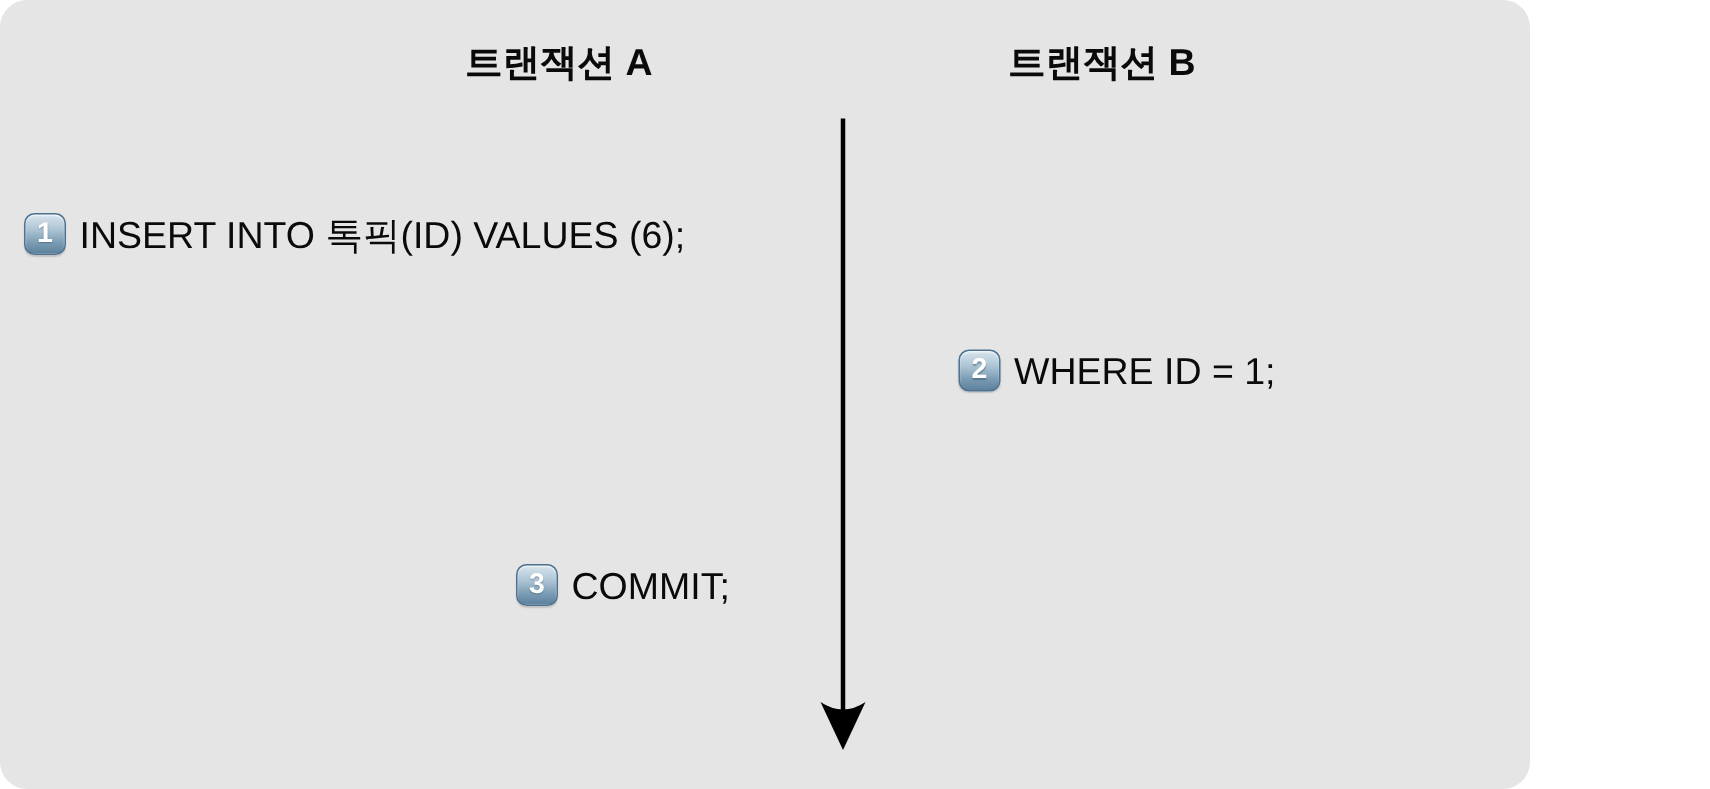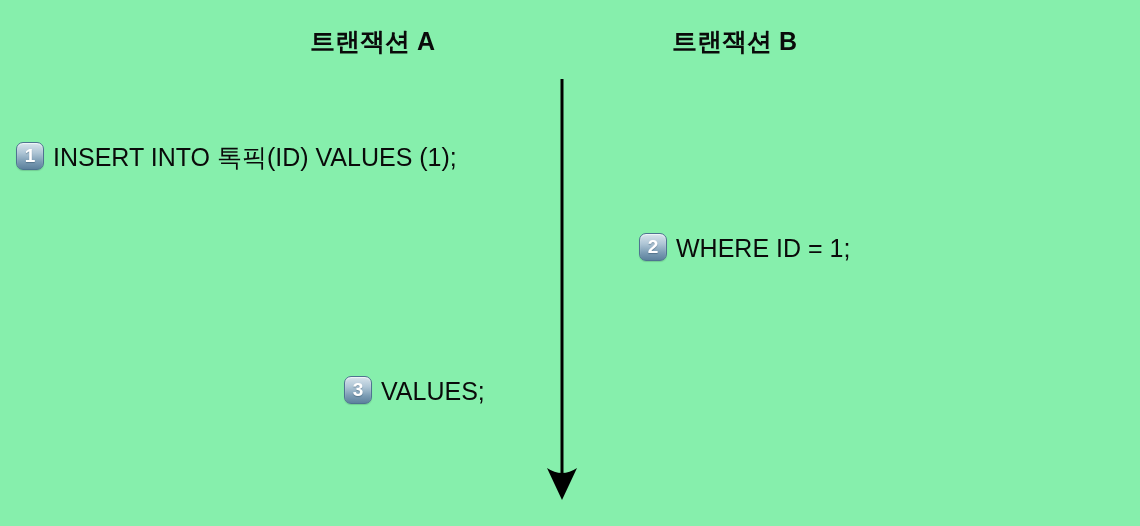--- a/index.html
+++ b/index.html
@@ -1,24 +1,25 @@
 <!DOCTYPE html>
 <html><head>
 <meta charset="utf-8">
 <style>
   * { margin: 0; padding: 0; box-sizing: border-box; }
   html, body { background: #ffffff; }
   .canvas {
     position: relative;
-    width: 1140px;
+    width: 1020px;
     height: 526px;
-    background: #86efac;
+    background: #e5e5e5;
     font-family: "Liberation Sans", "DejaVu Sans", sans-serif;
     color: #111111;
     overflow: hidden;
+    border-radius: 18px;
   }
   .col-header {
     position: absolute;
     top: 25px;
     font-size: 25px;
     font-weight: 700;
     color: #0a0a0a;
     white-space: nowrap;
   }
   .header-a { left: 310px; }
@@ -84,32 +85,32 @@
   <div class="col-header header-b">트랜잭션 B</div>
 
   <svg class="timeline-svg" viewBox="0 0 1140 526" xmlns="http://www.w3.org/2000/svg">
     <line x1="562" y1="79" x2="562" y2="478" stroke="#000000" stroke-width="3"></line>
     <path d="M562 500 L547 468 Q562 478 577 468 Z" fill="#000000"></path>
   </svg>
 
   <div class="step step-1">
     <div class="badge">1</div>
     <div class="sql">
-      <div>INSERT INTO 톡픽(ID) VALUES (1);</div>
+      <div>INSERT INTO 톡픽(ID) VALUES (6);</div>
     </div>
   </div>
 
   <div class="step step-2">
     <div class="badge">2</div>
     <div class="sql">
       <div>WHERE ID = 1;</div>
     </div>
   </div>
 
 
   <div class="step step-3">
     <div class="badge">3</div>
     <div class="sql">
-      <div>VALUES;</div>
+      <div>COMMIT;</div>
     </div>
   </div>
 
 </div>
 
 </body></html>

